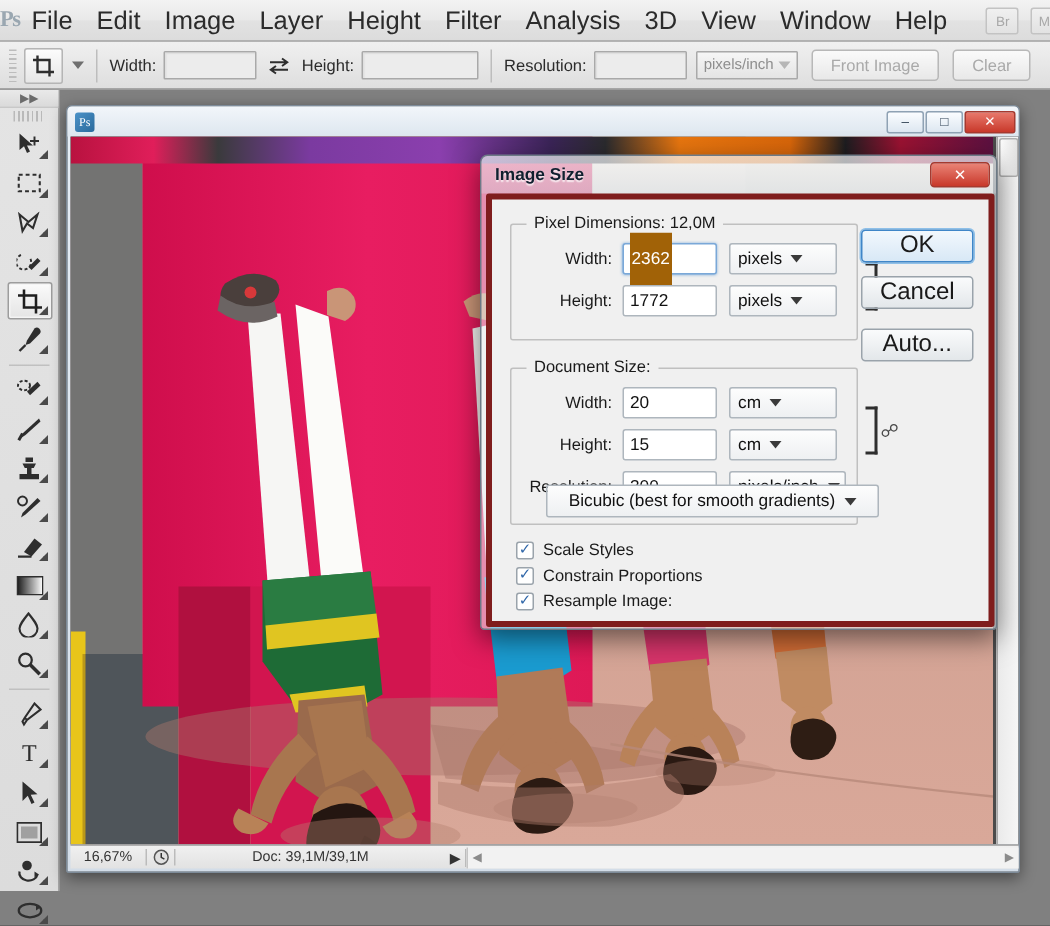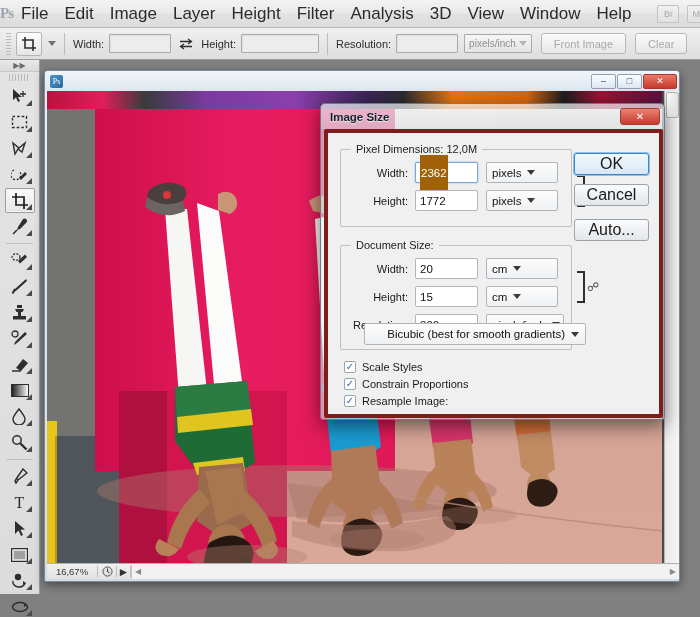--- a/index.html
+++ b/index.html
@@ -205,21 +205,21 @@
   .cb {
     width:12px;height:12px;border:1px solid #9aa3ab;border-radius:2px;background:#fff;
     margin-right:6px; display:flex; align-items:center; justify-content:center;
     color:#2f66a8; font-size:10px; line-height:1;
   }
   .cb-label { font-size:11px; color:#1a1a1a; }
   .resample-select {
     position:absolute; left:36px; top:190px; width:222px; height:22px;
     border:1px solid #aeb6bd; border-radius:2px;
     background:linear-gradient(to bottom,#fdfdfd,#eef0f2);
-    display:flex; align-items:center; justify-content:flex-end; padding:0 6px;
+    display:flex; align-items:center; justify-content:center; padding:0 6px;
     font-size:11.5px; color:#111;
   }
   .dlg-btn {
     position:absolute; right:10px; width:75px; height:22px;
     border:1px solid #9aa3ab; border-radius:3px;
     background:linear-gradient(to bottom,#fafbfc,#e3e7ea);
     display:flex; align-items:center; justify-content:center;
     font-size:16px; color:#1a1a1a;
   }
   .dlg-btn.primary { border-color:#3f86c8; box-shadow:0 0 0 1px #8fc0e8;
@@ -608,20 +608,21 @@
     </div>
 
     <div class="statusbar">
       <div class="sb-zoom">16,67%</div>
       <div class="sb-clock">
         <svg width="11" height="11" viewBox="0 0 11 11">
             <circle cx="5.5" cy="5.5" r="4.6" fill="#e0e0e0" stroke="#555"></circle>
             <path d="M5.5 2.6 V5.6 L7.6 6.8" stroke="#333" stroke-width="1" fill="none"></path>
           </svg>
       </div>
+      <div class="sb-doc">Doc: 39,1M/39,1M</div>
       <div class="sb-arrow">▶</div>
       <div class="sb-hscroll">
         <span>◀</span>
         <span>▶</span>
       </div>
     </div>
   </div>
 
   <div class="dialog">
     <div class="dlg-title">

